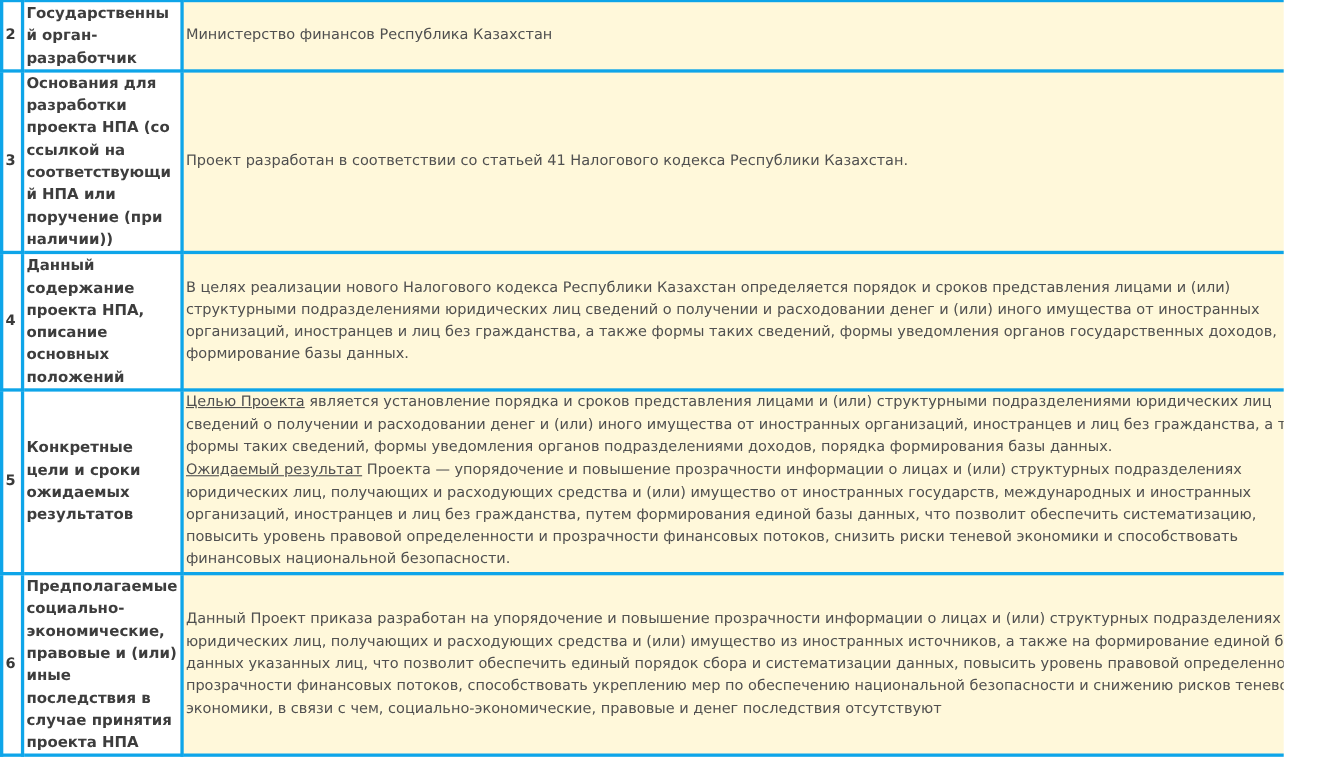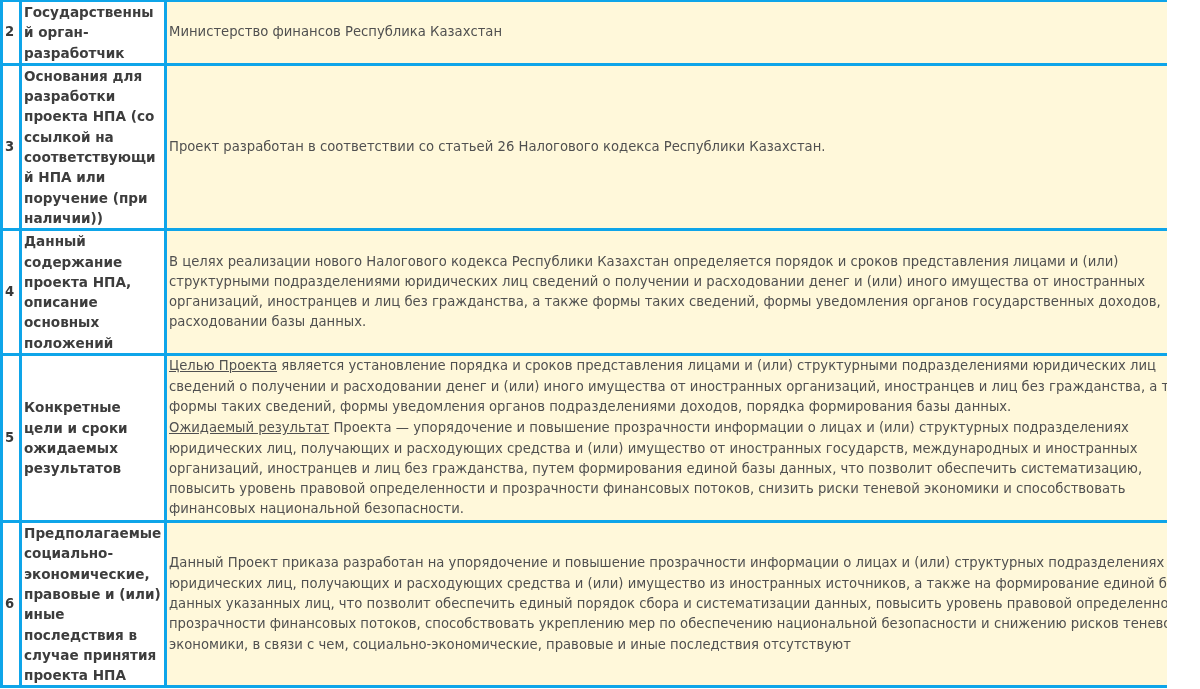--- a/index.html
+++ b/index.html
@@ -86,32 +86,32 @@
       <td class="label">Государственный орган-разработчик</td>
       <td class="content">
         <span class="clip-line">Министерство финансов Республика Казахстан</span>
       </td>
     </tr>
 
     <tr style="height:165px">
       <td class="num">3</td>
       <td class="label">Основания для разработки проекта НПА (со ссылкой на соответствующий НПА или поручение (при наличии))</td>
       <td class="content">
-        <span class="clip-line">Проект разработан в соответствии со статьей 26 Налогового кодекса Республики Казахстан.</span>
+        <span class="clip-line">Проект разработан в соответствии со статьей 41 Налогового кодекса Республики Казахстан.</span>
       </td>
     </tr>
 
     <tr style="height:122px">
       <td class="num">4</td>
       <td class="label">Данный содержание проекта НПА, описание основных положений</td>
       <td class="content">
         <span class="clip-line">В целях реализации нового Налогового кодекса Республики Казахстан определяется порядок и сроков представления лицами и (или)</span>
         <span class="clip-line">структурными подразделениями юридических лиц сведений о получении и расходовании денег и (или) иного имущества от иностранных</span>
         <span class="clip-line">организаций, иностранцев и лиц без гражданства, а также формы таких сведений, формы уведомления органов государственных доходов,</span>
-        <span class="clip-line">расходовании базы данных.</span>
+        <span class="clip-line">формирование базы данных.</span>
       </td>
     </tr>
 
     <tr style="height:167px">
       <td class="num">5</td>
       <td class="label">Конкретные цели и сроки ожидаемых результатов</td>
       <td class="content">
         <p style="margin-bottom:1px">
           <span class="clip-line"><span class="u">Целью Проекта</span><span> является установление порядка и сроков представления лицами и (или) структурными подразделениями юридических лиц</span></span>
           <span class="clip-line">сведений о получении и расходовании денег и (или) иного имущества от иностранных организаций, иностранцев и лиц без гражданства, а также</span>
@@ -128,18 +128,18 @@
     </tr>
 
     <tr style="height:164px">
       <td class="num">6</td>
       <td class="label">Предполагаемые социально-экономические, правовые и (или) иные последствия в случае принятия проекта НПА</td>
       <td class="content">
         <span class="clip-line">Данный Проект приказа разработан на упорядочение и повышение прозрачности информации о лицах и (или) структурных подразделениях</span>
         <span class="clip-line">юридических лиц, получающих и расходующих средства и (или) имущество из иностранных источников, а также на формирование единой базы</span>
         <span class="clip-line">данных указанных лиц, что позволит обеспечить единый порядок сбора и систематизации данных, повысить уровень правовой определенности и</span>
         <span class="clip-line">прозрачности финансовых потоков, способствовать укреплению мер по обеспечению национальной безопасности и снижению рисков теневой</span>
-        <span class="clip-line">экономики, в связи с чем, социально-экономические, правовые и иные последствия отсутствуют</span>
+        <span class="clip-line">экономики, в связи с чем, социально-экономические, правовые и денег последствия отсутствуют</span>
       </td>
     </tr>
   </tbody>
     </table>
 </div>
 
 </body></html>

